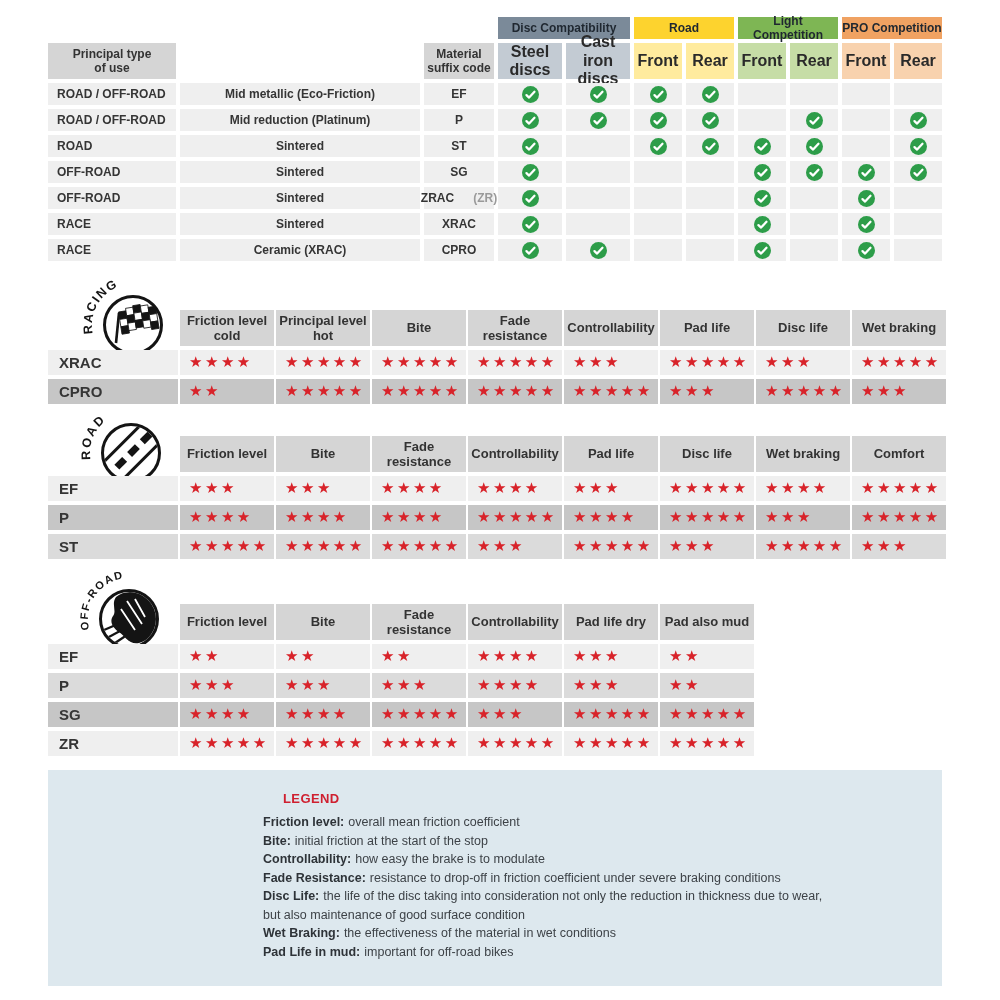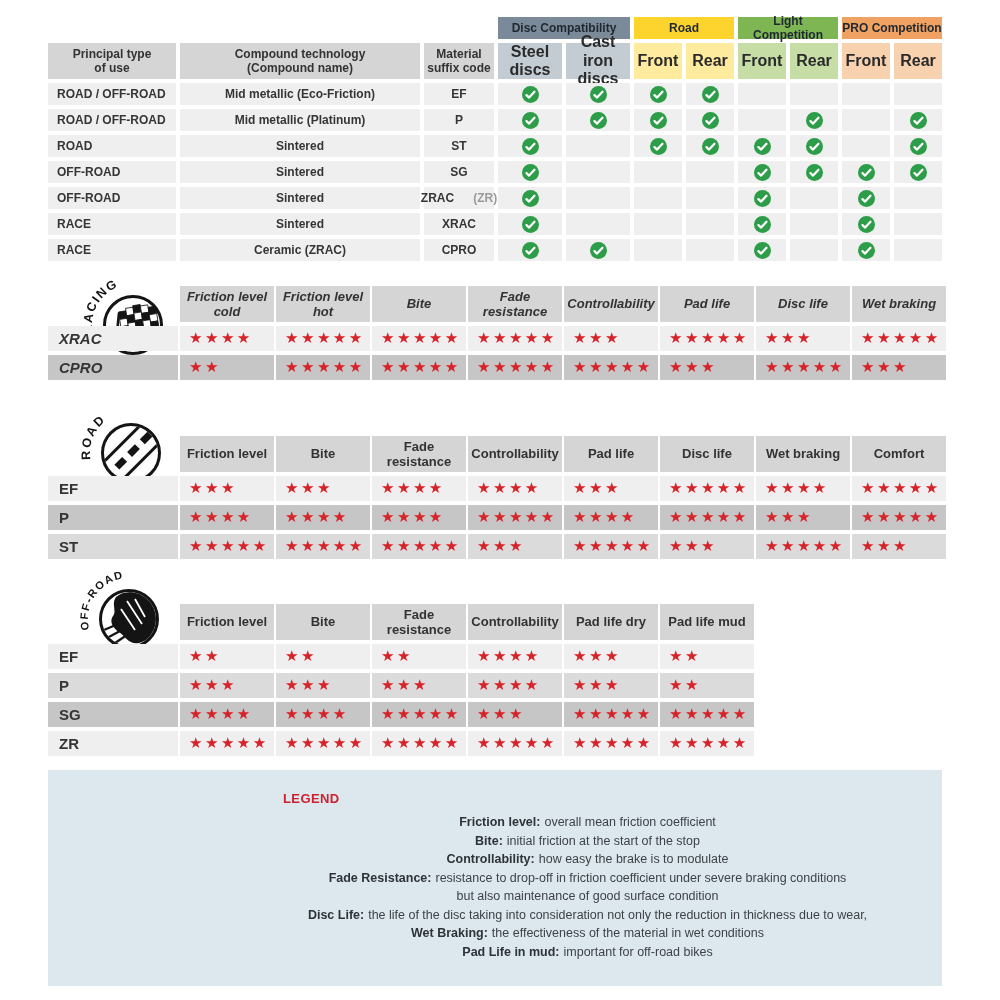--- a/index.html
+++ b/index.html
@@ -26,39 +26,37 @@
   .rlabel { justify-content:flex-start; padding-left:11px; font-weight:700; font-size:15px; color:#353535; }
   .stars { justify-content:flex-start; padding-left:9px; color:#d8232a; font-size:15px;
     letter-spacing:2.5px; font-family:"DejaVu Sans",sans-serif; line-height:1; }
   .sicon { position:absolute; width:88px; height:88px; overflow:visible; }
   .arc-text { font-weight:700; fill:#141414; }
   #icon-racing .arc-text { font-size:12.5px; letter-spacing:1.5px; }
   #icon-road .arc-text { font-size:12.5px; letter-spacing:2px; }
   #icon-offroad .arc-text { font-size:11px; letter-spacing:1.5px; }
   #legend { left:48px; top:770px; width:894px; height:216px; background:#dde8ee; padding:21px 30px 0 215px; }
   .ltitle { color:#cf2030; font-weight:700; font-size:13px; letter-spacing:.4px; margin-bottom:7px;padding-left:20px; }
-  .lline { font-size:12.5px; line-height:18.5px; color:#3d4247;text-align:center; }
+  .lline { font-size:12.5px; line-height:18.5px; color:#3d4247; }
   .lline b { color:#2e3338; }
   .lterm::after { content:":"; }
   .ldesc { margin-left:4px; }
 </style>
 </head>
 <body>
 
 <div>
 
   <div id="compat-table" class="abs grid">
       <div class="cell group-head" style="background: rgb(123, 138, 153); grid-area: 1 / 4 / auto / span 2;">Disc Compatibility</div>
       <div class="cell group-head" style="background: rgb(253, 211, 46); grid-area: 1 / 6 / auto / span 2;">Road</div>
       <div class="cell group-head" style="background: rgb(126, 182, 84); grid-area: 1 / 8 / auto / span 2;">Light Competition</div>
       <div class="cell group-head" style="background: rgb(240, 162, 98); grid-area: 1 / 10 / auto / span 2;">PRO Competition</div>
       <div class="cell col-head pre" style="grid-area: 2 / 1;">Principal type
 of use</div>
-      <div class="cell col-head pre" style="grid-area: 2 / 2;">Compound technology
-(Compound name)</div>
       <div class="cell col-head pre" style="grid-area: 2 / 3;">Material
 suffix code</div>
       <div class="cell sub-head pre" style="background: rgb(195, 203, 211); grid-area: 2 / 4;">Steel
 discs</div>
       <div class="cell sub-head pre" style="background: rgb(195, 203, 211); grid-area: 2 / 5;">Cast iron
 discs</div>
       <div class="cell sub-head pre" style="background: rgb(255, 235, 158); grid-area: 2 / 6;">Front</div>
       <div class="cell sub-head pre" style="background: rgb(255, 235, 158); grid-area: 2 / 7;">Rear</div>
       <div class="cell sub-head pre" style="background: rgb(198, 221, 166); grid-area: 2 / 8;">Front</div>
       <div class="cell sub-head pre" style="background: rgb(198, 221, 166); grid-area: 2 / 9;">Rear</div>
@@ -99,21 +97,21 @@
             <circle cx="12" cy="12" r="12" fill="#2d9d49"></circle>
             <path d="M6.3 12.9l3.7 3.4 7.6-8.2" stroke="#fff" stroke-width="3.2" fill="none" stroke-linecap="round" stroke-linejoin="round"></path>
           </svg>
         </span>
       </div>
       <div class="cell data" style="grid-area: 3 / 8;"></div>
       <div class="cell data" style="grid-area: 3 / 9;"></div>
       <div class="cell data" style="grid-area: 3 / 10;"></div>
       <div class="cell data" style="grid-area: 3 / 11;"></div>
       <div class="cell data left" style="grid-area: 4 / 1;">ROAD / OFF-ROAD</div>
-      <div class="cell data" style="grid-area: 4 / 2;">Mid metallic (Platinum)</div>
+      <div class="cell data" style="grid-area: 4 / 2;">Mid reduction (Platinum)</div>
       <div class="cell data codecell" style="grid-area: 4 / 3;">
         <span>P</span>
       </div>
       <div class="cell data" style="grid-area: 4 / 4;">
         <span class="chk">
           <svg viewBox="0 0 24 24">
             <circle cx="12" cy="12" r="12" fill="#2d9d49"></circle>
             <path d="M6.3 12.9l3.7 3.4 7.6-8.2" stroke="#fff" stroke-width="3.2" fill="none" stroke-linecap="round" stroke-linejoin="round"></path>
           </svg>
         </span>
@@ -326,21 +324,21 @@
       <div class="cell data" style="grid-area: 8 / 10;">
         <span class="chk">
           <svg viewBox="0 0 24 24">
             <circle cx="12" cy="12" r="12" fill="#2d9d49"></circle>
             <path d="M6.3 12.9l3.7 3.4 7.6-8.2" stroke="#fff" stroke-width="3.2" fill="none" stroke-linecap="round" stroke-linejoin="round"></path>
           </svg>
         </span>
       </div>
       <div class="cell data" style="grid-area: 8 / 11;"></div>
       <div class="cell data left" style="grid-area: 9 / 1;">RACE</div>
-      <div class="cell data" style="grid-area: 9 / 2;">Ceramic (ZRAC)</div>
+      <div class="cell data" style="grid-area: 9 / 2;">Ceramic (XRAC)</div>
       <div class="cell data codecell" style="grid-area: 9 / 3;">
         <span>CPRO</span>
       </div>
       <div class="cell data" style="grid-area: 9 / 4;">
         <span class="chk">
           <svg viewBox="0 0 24 24">
             <circle cx="12" cy="12" r="12" fill="#2d9d49"></circle>
             <path d="M6.3 12.9l3.7 3.4 7.6-8.2" stroke="#fff" stroke-width="3.2" fill="none" stroke-linecap="round" stroke-linejoin="round"></path>
           </svg>
         </span>
@@ -393,23 +391,23 @@
         <rect x="22.5" y="5" width="7.5" height="7.5" fill="#141414" stroke="#141414" stroke-width="0.8"></rect>
         <rect x="30" y="7.5" width="7.5" height="7.5" fill="#fff" stroke="#141414" stroke-width="0.8"></rect>
         <rect x="0" y="15" width="7.5" height="7.5" fill="#141414" stroke="#141414" stroke-width="0.8"></rect>
         <rect x="7.5" y="12.5" width="7.5" height="7.5" fill="#fff" stroke="#141414" stroke-width="0.8"></rect>
         <rect x="15" y="11" width="7.5" height="7.5" fill="#141414" stroke="#141414" stroke-width="0.8"></rect>
         <rect x="22.5" y="12.5" width="7.5" height="7.5" fill="#fff" stroke="#141414" stroke-width="0.8"></rect>
         <rect x="30" y="15" width="7.5" height="7.5" fill="#141414" stroke="#141414" stroke-width="0.8"></rect>
       </g>
     <text class="arc-text"><textPath href="#arc-r" startOffset="2">RACING</textPath></text>
   </svg>
-  <div id="grid-racing" class="rgrid" style="left: 48px; top: 286px; grid-template-columns: 130px repeat(8, 94px); font-style: italic;">
+  <div id="grid-racing" class="rgrid" style="left: 48px; top: 310px; grid-template-columns: 130px repeat(8, 94px);">
       <div class="cell col-head" style="grid-area: 1 / 2;">Friction level cold</div>
-      <div class="cell col-head" style="grid-area: 1 / 3;">Friction level hot</div>
+      <div class="cell col-head" style="grid-area: 1 / 3;">Principal level hot</div>
       <div class="cell col-head" style="grid-area: 1 / 4;">Bite</div>
       <div class="cell col-head" style="grid-area: 1 / 5;">Fade resistance</div>
       <div class="cell col-head" style="grid-area: 1 / 6;">Controllability</div>
       <div class="cell col-head" style="grid-area: 1 / 7;">Pad life</div>
       <div class="cell col-head" style="grid-area: 1 / 8;">Disc life</div>
       <div class="cell col-head" style="grid-area: 1 / 9;">Wet braking</div>
       <div class="cell rlabel" style="grid-area: 2 / 1; background: rgb(239, 239, 239);">XRAC</div>
       <div class="cell stars" style="grid-area: 2 / 2; background: rgb(239, 239, 239);">★★★★</div>
       <div class="cell stars" style="grid-area: 2 / 3; background: rgb(239, 239, 239);">★★★★★</div>
       <div class="cell stars" style="grid-area: 2 / 4; background: rgb(239, 239, 239);">★★★★★</div>
@@ -498,21 +496,21 @@
       <path d="M49,35 l15,23 M43,43 l14,21 M57,33 l10,18" stroke="#fff" stroke-width="1.8"></path>
     </g>
     <text class="arc-text"><textPath href="#arc-o">OFF-ROAD</textPath></text>
   </svg>
   <div id="grid-offroad" class="rgrid" style="left: 48px; top: 604px; grid-template-columns: 130px repeat(6, 94px);">
       <div class="cell col-head" style="grid-area: 1 / 2;">Friction level</div>
       <div class="cell col-head" style="grid-area: 1 / 3;">Bite</div>
       <div class="cell col-head" style="grid-area: 1 / 4;">Fade resistance</div>
       <div class="cell col-head" style="grid-area: 1 / 5;">Controllability</div>
       <div class="cell col-head" style="grid-area: 1 / 6;">Pad life dry</div>
-      <div class="cell col-head" style="grid-area: 1 / 7;">Pad life mud</div>
+      <div class="cell col-head" style="grid-area: 1 / 7;">Pad also mud</div>
       <div class="cell rlabel" style="grid-area: 2 / 1; background: rgb(239, 239, 239);">EF</div>
       <div class="cell stars" style="grid-area: 2 / 2; background: rgb(239, 239, 239);">★★</div>
       <div class="cell stars" style="grid-area: 2 / 3; background: rgb(239, 239, 239);">★★</div>
       <div class="cell stars" style="grid-area: 2 / 4; background: rgb(239, 239, 239);">★★</div>
       <div class="cell stars" style="grid-area: 2 / 5; background: rgb(239, 239, 239);">★★★★</div>
       <div class="cell stars" style="grid-area: 2 / 6; background: rgb(239, 239, 239);">★★★</div>
       <div class="cell stars" style="grid-area: 2 / 7; background: rgb(239, 239, 239);">★★</div>
       <div class="cell rlabel" style="grid-area: 3 / 1; background: rgb(219, 219, 219);">P</div>
       <div class="cell stars" style="grid-area: 3 / 2; background: rgb(219, 219, 219);">★★★</div>
       <div class="cell stars" style="grid-area: 3 / 3; background: rgb(219, 219, 219);">★★★</div>
@@ -536,20 +534,20 @@
       <div class="cell stars" style="grid-area: 5 / 7; background: rgb(239, 239, 239);">★★★★★</div>
     </div>
 
   <div id="legend" class="abs">
     <div class="ltitle">LEGEND</div>
     <div id="legend-entries">
         <div class="lline"><b class="lterm">Friction level</b><span class="ldesc">overall mean friction coefficient</span></div>
         <div class="lline"><b class="lterm">Bite</b><span class="ldesc">initial friction at the start of the stop</span></div>
         <div class="lline"><b class="lterm">Controllability</b><span class="ldesc">how easy the brake is to modulate</span></div>
         <div class="lline"><b class="lterm">Fade Resistance</b><span class="ldesc">resistance to drop-off in friction coefficient under severe braking conditions</span></div>
+        <div class="lline"><b class="lterm">Disc Life</b><span class="ldesc">the life of the disc taking into consideration not only the reduction in thickness due to wear,</span></div>
         <div class="lline"><span>but also maintenance of good surface condition</span></div>
-        <div class="lline"><b class="lterm">Disc Life</b><span class="ldesc">the life of the disc taking into consideration not only the reduction in thickness due to wear,</span></div>
         <div class="lline"><b class="lterm">Wet Braking</b><span class="ldesc">the effectiveness of the material in wet conditions</span></div>
         <div class="lline"><b class="lterm">Pad Life in mud</b><span class="ldesc">important for off-road bikes</span></div>
       </div>
   </div>
 
 </div>
 
 </body></html>

